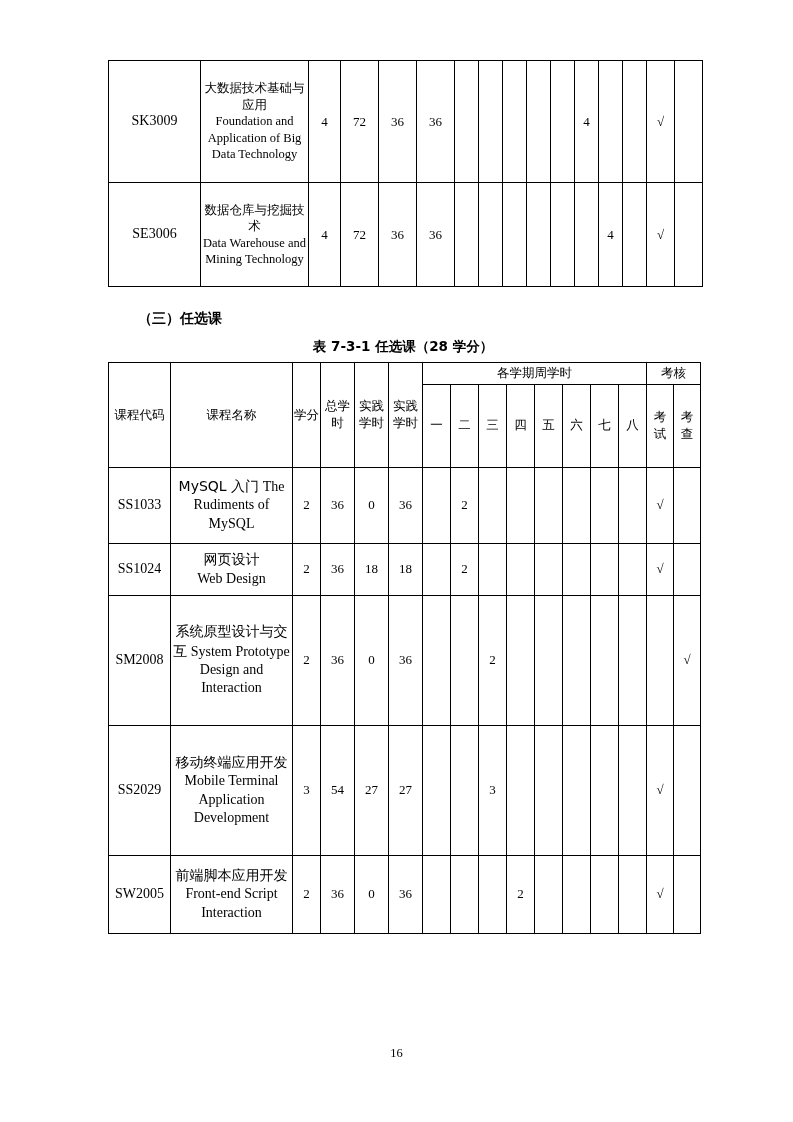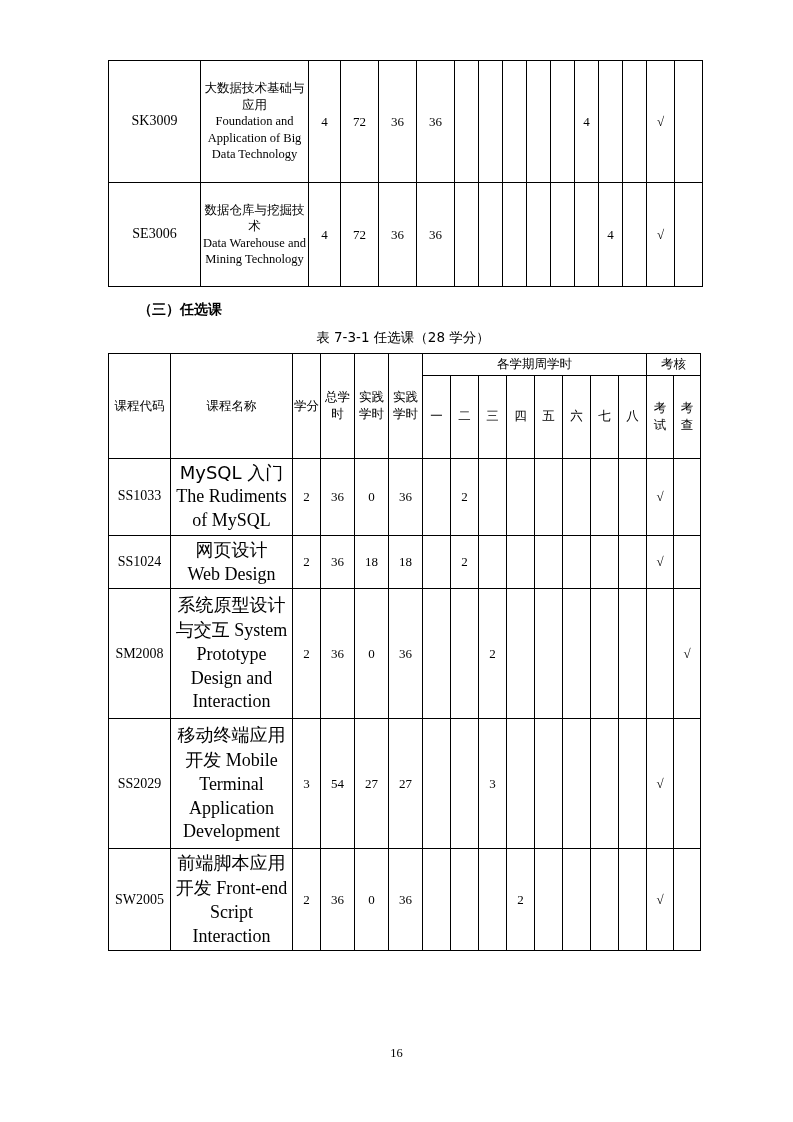--- a/index.html
+++ b/index.html
@@ -41,21 +41,21 @@
     vertical-align: middle;
     padding: 2px 1px;
     font-weight: normal;
     line-height: 1.32;
   }
   .cn { font-family: "DejaVu Sans", sans-serif; font-size: 12.5px; }
   .namecell {
     text-align: left;
     padding-left: 4px;
     padding-right: 2px;
-    font-size: 18px;
+    font-size: 14px;
     line-height: 1.5;
   }
   .namecell .zh { font-family: "DejaVu Sans", sans-serif; }
   .center-name {
     text-align: center;
     line-height: 1.45;
     font-size: 12.5px;
     margin-left: 9px;
   }
   .center-name .zh { font-family: "DejaVu Sans", sans-serif; }
@@ -69,27 +69,27 @@
   .t1 col.c3 { width: 38px; }
   .t1 col.c4 { width: 38px; }
   .t1 col.c5 { width: 38px; }
   .t1 col.cs { width: 24px; }
   .t1 col.ck { width: 28px; }
 
   .sec-title {
     font-family: Liberation Serif, serif;
     font-size: 14px;
     font-weight: bold;
-    margin: 14px 0 10px 30px;
+    margin: 23px 0 10px 30px;
   }
   .tbl-caption {
     text-align: center;
     font-family: "DejaVu Sans", sans-serif;
     font-size: 13.5px;
-    font-weight: normal;
+    font-weight: bold;
     margin: 0 0 6px 0;
   }
   .t2 col.c0 { width: 62px; }
   .t2 col.c1 { width: 122px; }
   .t2 col.c2 { width: 28px; }
   .t2 col.c3 { width: 34px; }
   .t2 col.c4 { width: 34px; }
   .t2 col.c5 { width: 34px; }
   .t2 col.cs { width: 28px; }
   .t2 col.ck { width: 27px; }

